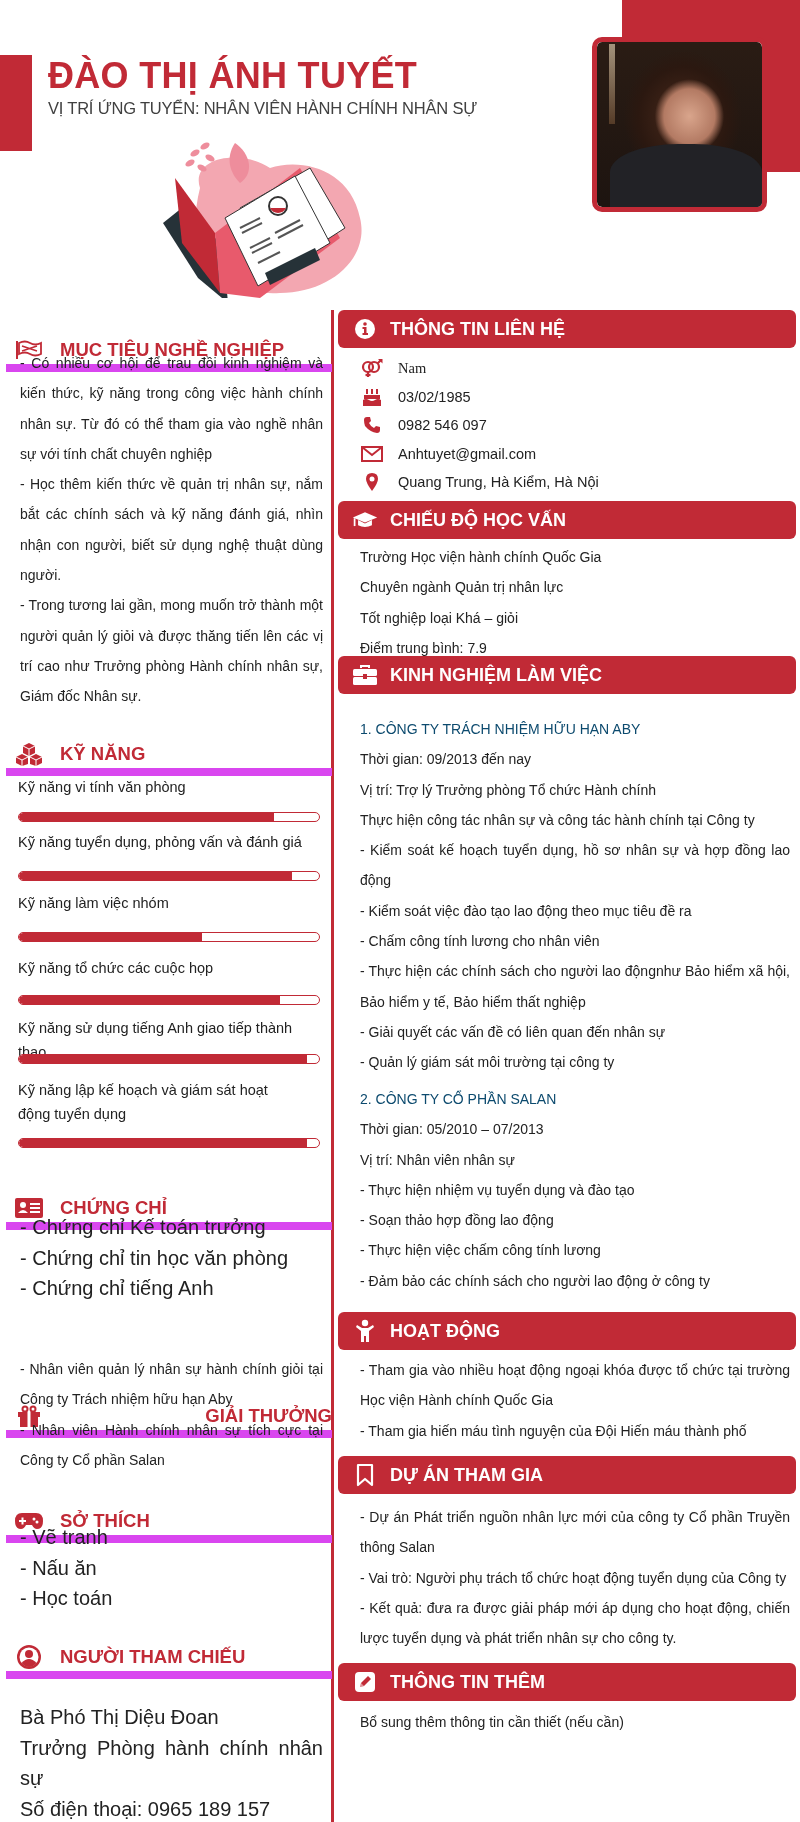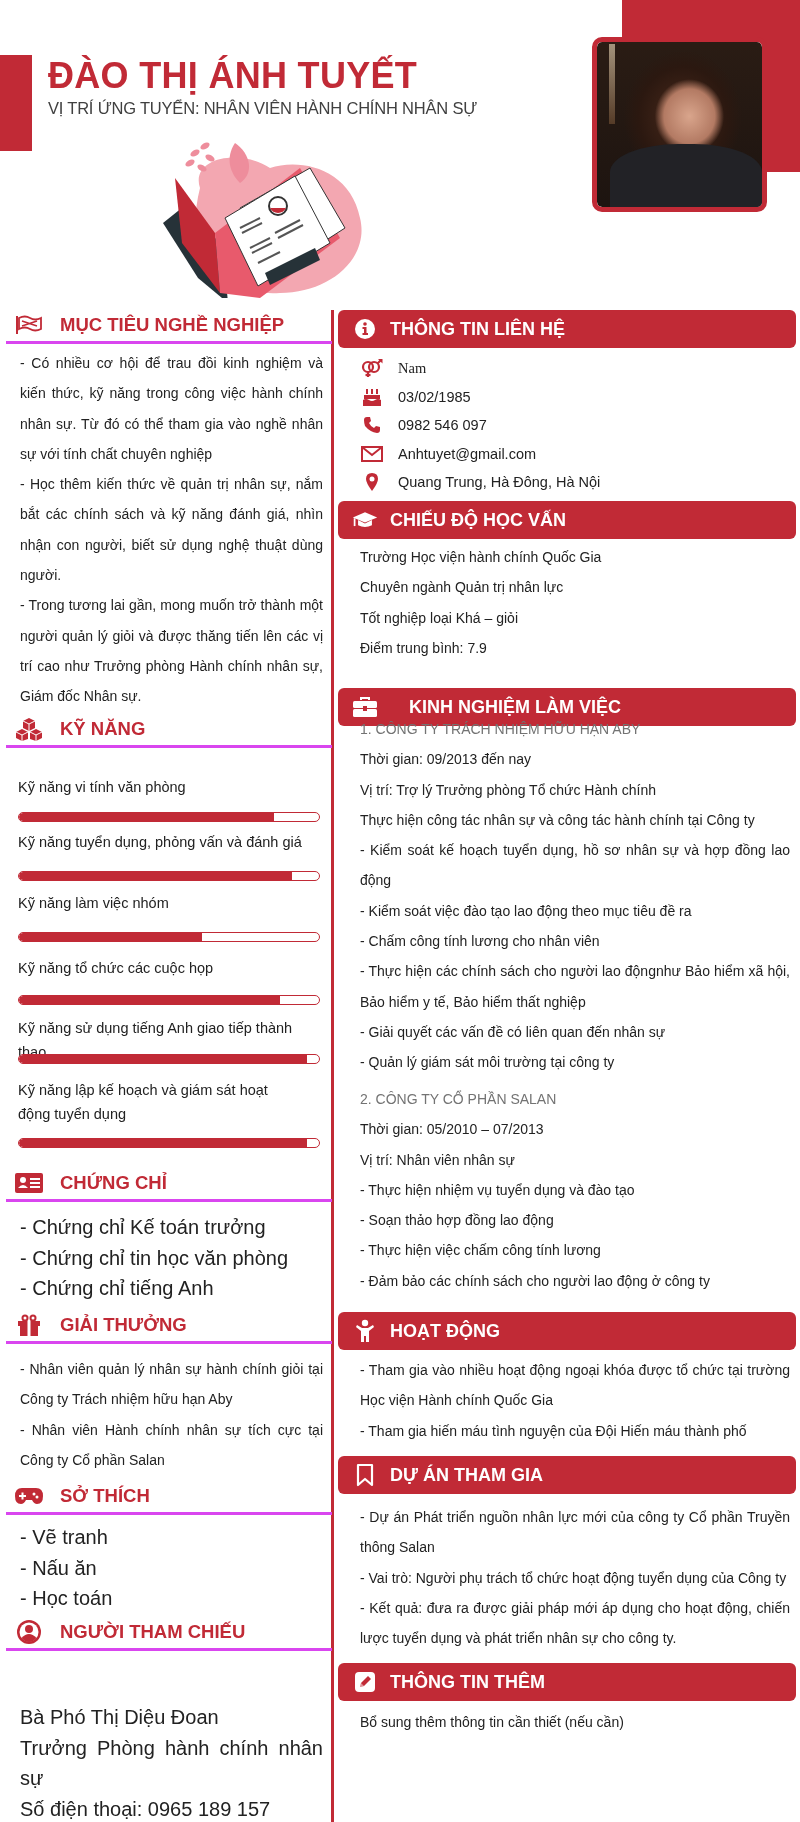--- a/index.html
+++ b/index.html
@@ -19,21 +19,21 @@
   .photo .light { position: absolute; left: 12px; top: 2px; width: 6px; height: 80px; background: linear-gradient(180deg,#d8c6a8,#6a4a30); opacity: .7; }
   .name { position: absolute; left: 48px; top: 55px; font-size: 36px; font-weight: 700; color: #c12a36; letter-spacing: 0.3px; white-space: nowrap; }
   .position { position: absolute; left: 48px; top: 99px; font-size: 16.5px; color: #404040; white-space: nowrap; letter-spacing: -0.2px; }
   .illustration { position: absolute; left: 160px; top: 128px; width: 230px; height: 170px; }
 
   
   .divider { position: absolute; left: 331px; top: 310px; width: 3px; height: 1512px; background: #c12a36; }
   .left-col { position: absolute; left: 0; top: 0; width: 332px; }
   .right-col { position: absolute; left: 338px; top: 0; width: 458px; }
 
-  .lhead { position: absolute; left: 6px; width: 326px; height: 36px; border-bottom: 3px solid #d946ef; display: flex; align-items: center; }
+  .lhead { position: absolute; left: 6px; width: 326px; height: 36px; border-bottom: 8px solid #d946ef; display: flex; align-items: center; margin-top: 28px; }
   .lhead .ico { width: 34px; height: 26px; display: flex; align-items: center; justify-content: center; margin-left: 6px; color: #c12a36; }
   .lhead .ttl { margin-left: 14px; font-size: 18.5px; font-weight: 700; color: #c12a36; white-space: nowrap; }
 
   .ltext { position: absolute; left: 20px; width: 303px; font-size: 14px; line-height: 30.3px; text-align: justify; }
   .ltext p { margin: 0; }
   .list-line { font-size: 20px; line-height: 30.5px; }
 
   .skill { position: absolute; left: 18px; width: 302px; }
   .skill .lbl { font-size: 14.5px; line-height: 24px; }
   .bar { position: absolute; left: 0; width: 302px; height: 10px; border: 1.5px solid #c12a36; border-radius: 6px; background: #fff; overflow: hidden; }
@@ -44,21 +44,21 @@
   .rhead .ttl { margin-left: 12px; color: #fff; font-size: 18px; font-weight: 700; white-space: nowrap; }
 
   .contact { position: absolute; left: 22px; width: 430px; }
   .contact .row { display: flex; align-items: center; height: 28.5px; }
   .contact .ci { width: 24px; height: 20px; display: flex; align-items: center; justify-content: center; color: #c12a36; }
   .contact .ct { margin-left: 14px; font-size: 14.5px; }
   .contact .serif { font-family: "Liberation Serif", serif; }
 
   .rtext { position: absolute; left: 22px; width: 430px; font-size: 14px; line-height: 30.3px; text-align: justify; }
   .rtext p { margin: 0; }
-  .company { color: #737373; }
+  .company { color: #0c4a6e; }
 </style>
 </head>
 <body>
 
 <div class="left-bar"></div>
 <div class="top-right-block"></div>
 <div class="photo-frame">
   <div class="photo">
     <div class="light"></div>
     <div class="shirt"></div>
@@ -188,21 +188,21 @@
         </svg>
     </span>
     <span class="ttl">CHỨNG CHỈ</span>
   </div>
   <div class="ltext" style="top:1212px;">
     <div class="list-line">- Chứng chỉ Kế toán trưởng</div>
     <div class="list-line">- Chứng chỉ tin học văn phòng</div>
     <div class="list-line">- Chứng chỉ tiếng Anh</div>
   </div>
 
-  <div class="lhead" style="top:1308px;">
+  <div class="lhead" style="top:1374px;justify-content:space-between;">
     <span class="ico">
       <svg width="26" height="24" viewBox="0 0 26 24">
           <g fill="#c12a36">
             <rect x="2" y="8" width="22" height="5"></rect>
             <rect x="4" y="13" width="18" height="10"></rect>
             <circle cx="9" cy="5" r="3.5"></circle>
             <circle cx="17" cy="5" r="3.5"></circle>
           </g>
           <rect x="11.5" y="8" width="3" height="15" fill="#fff"></rect>
           <circle cx="9" cy="5" r="1.5" fill="#fff"></circle>
@@ -311,42 +311,42 @@
       </span>
       <span class="ct">Anhtuyet@gmail.com</span>
     </div>
     <div class="row">
       <span class="ci">
         <svg width="14" height="20" viewBox="0 0 14 20">
             <path d="M7 1 Q13 1 13 7 Q13 11 7 19 Q1 11 1 7 Q1 1 7 1 Z" fill="#c12a36"></path>
             <circle cx="7" cy="7" r="2.5" fill="#fff"></circle>
           </svg>
       </span>
-      <span class="ct">Quang Trung, Hà Đông, Hà Nội</span>
+      <span class="ct">Quang Trung, Hà Kiểm, Hà Nội</span>
     </div>
   </div>
 
   <div class="rhead" style="top:501px;">
     <span class="ico">
       <svg width="30" height="22" viewBox="0 0 30 22">
           <path d="M15 2 L29 8 L15 14 L1 8 Z" fill="#fff"></path>
           <path d="M7 11 L7 17 Q15 21 23 17 L23 11 L15 15 Z" fill="#fff"></path>
           <line x1="3" y1="9" x2="3" y2="18" stroke="#fff" stroke-width="2"></line>
         </svg>
     </span>
     <span class="ttl">CHIẾU ĐỘ HỌC VẤN</span>
   </div>
   <div class="rtext" style="top:542px;">
     <p>Trường Học viện hành chính Quốc Gia</p>
     <p>Chuyên ngành Quản trị nhân lực</p>
     <p>Tốt nghiệp loại Khá – giỏi</p>
     <p>Điểm trung bình: 7.9</p>
   </div>
 
-  <div class="rhead" style="top:688px;gap:19px;">
+  <div class="rhead" style="top:656px;">
     <span class="ico">
       <svg width="26" height="22" viewBox="0 0 26 22">
           <path d="M9 4 L9 2 L17 2 L17 4" fill="none" stroke="#fff" stroke-width="2"></path>
           <rect x="1" y="5" width="24" height="7" rx="1.5" fill="#fff"></rect>
           <rect x="1" y="13" width="24" height="8" rx="1.5" fill="#fff"></rect>
           <rect x="11" y="10" width="4" height="5" fill="#c12a36"></rect>
         </svg>
     </span>
     <span class="ttl">KINH NGHIỆM LÀM VIỆC</span>
   </div>

